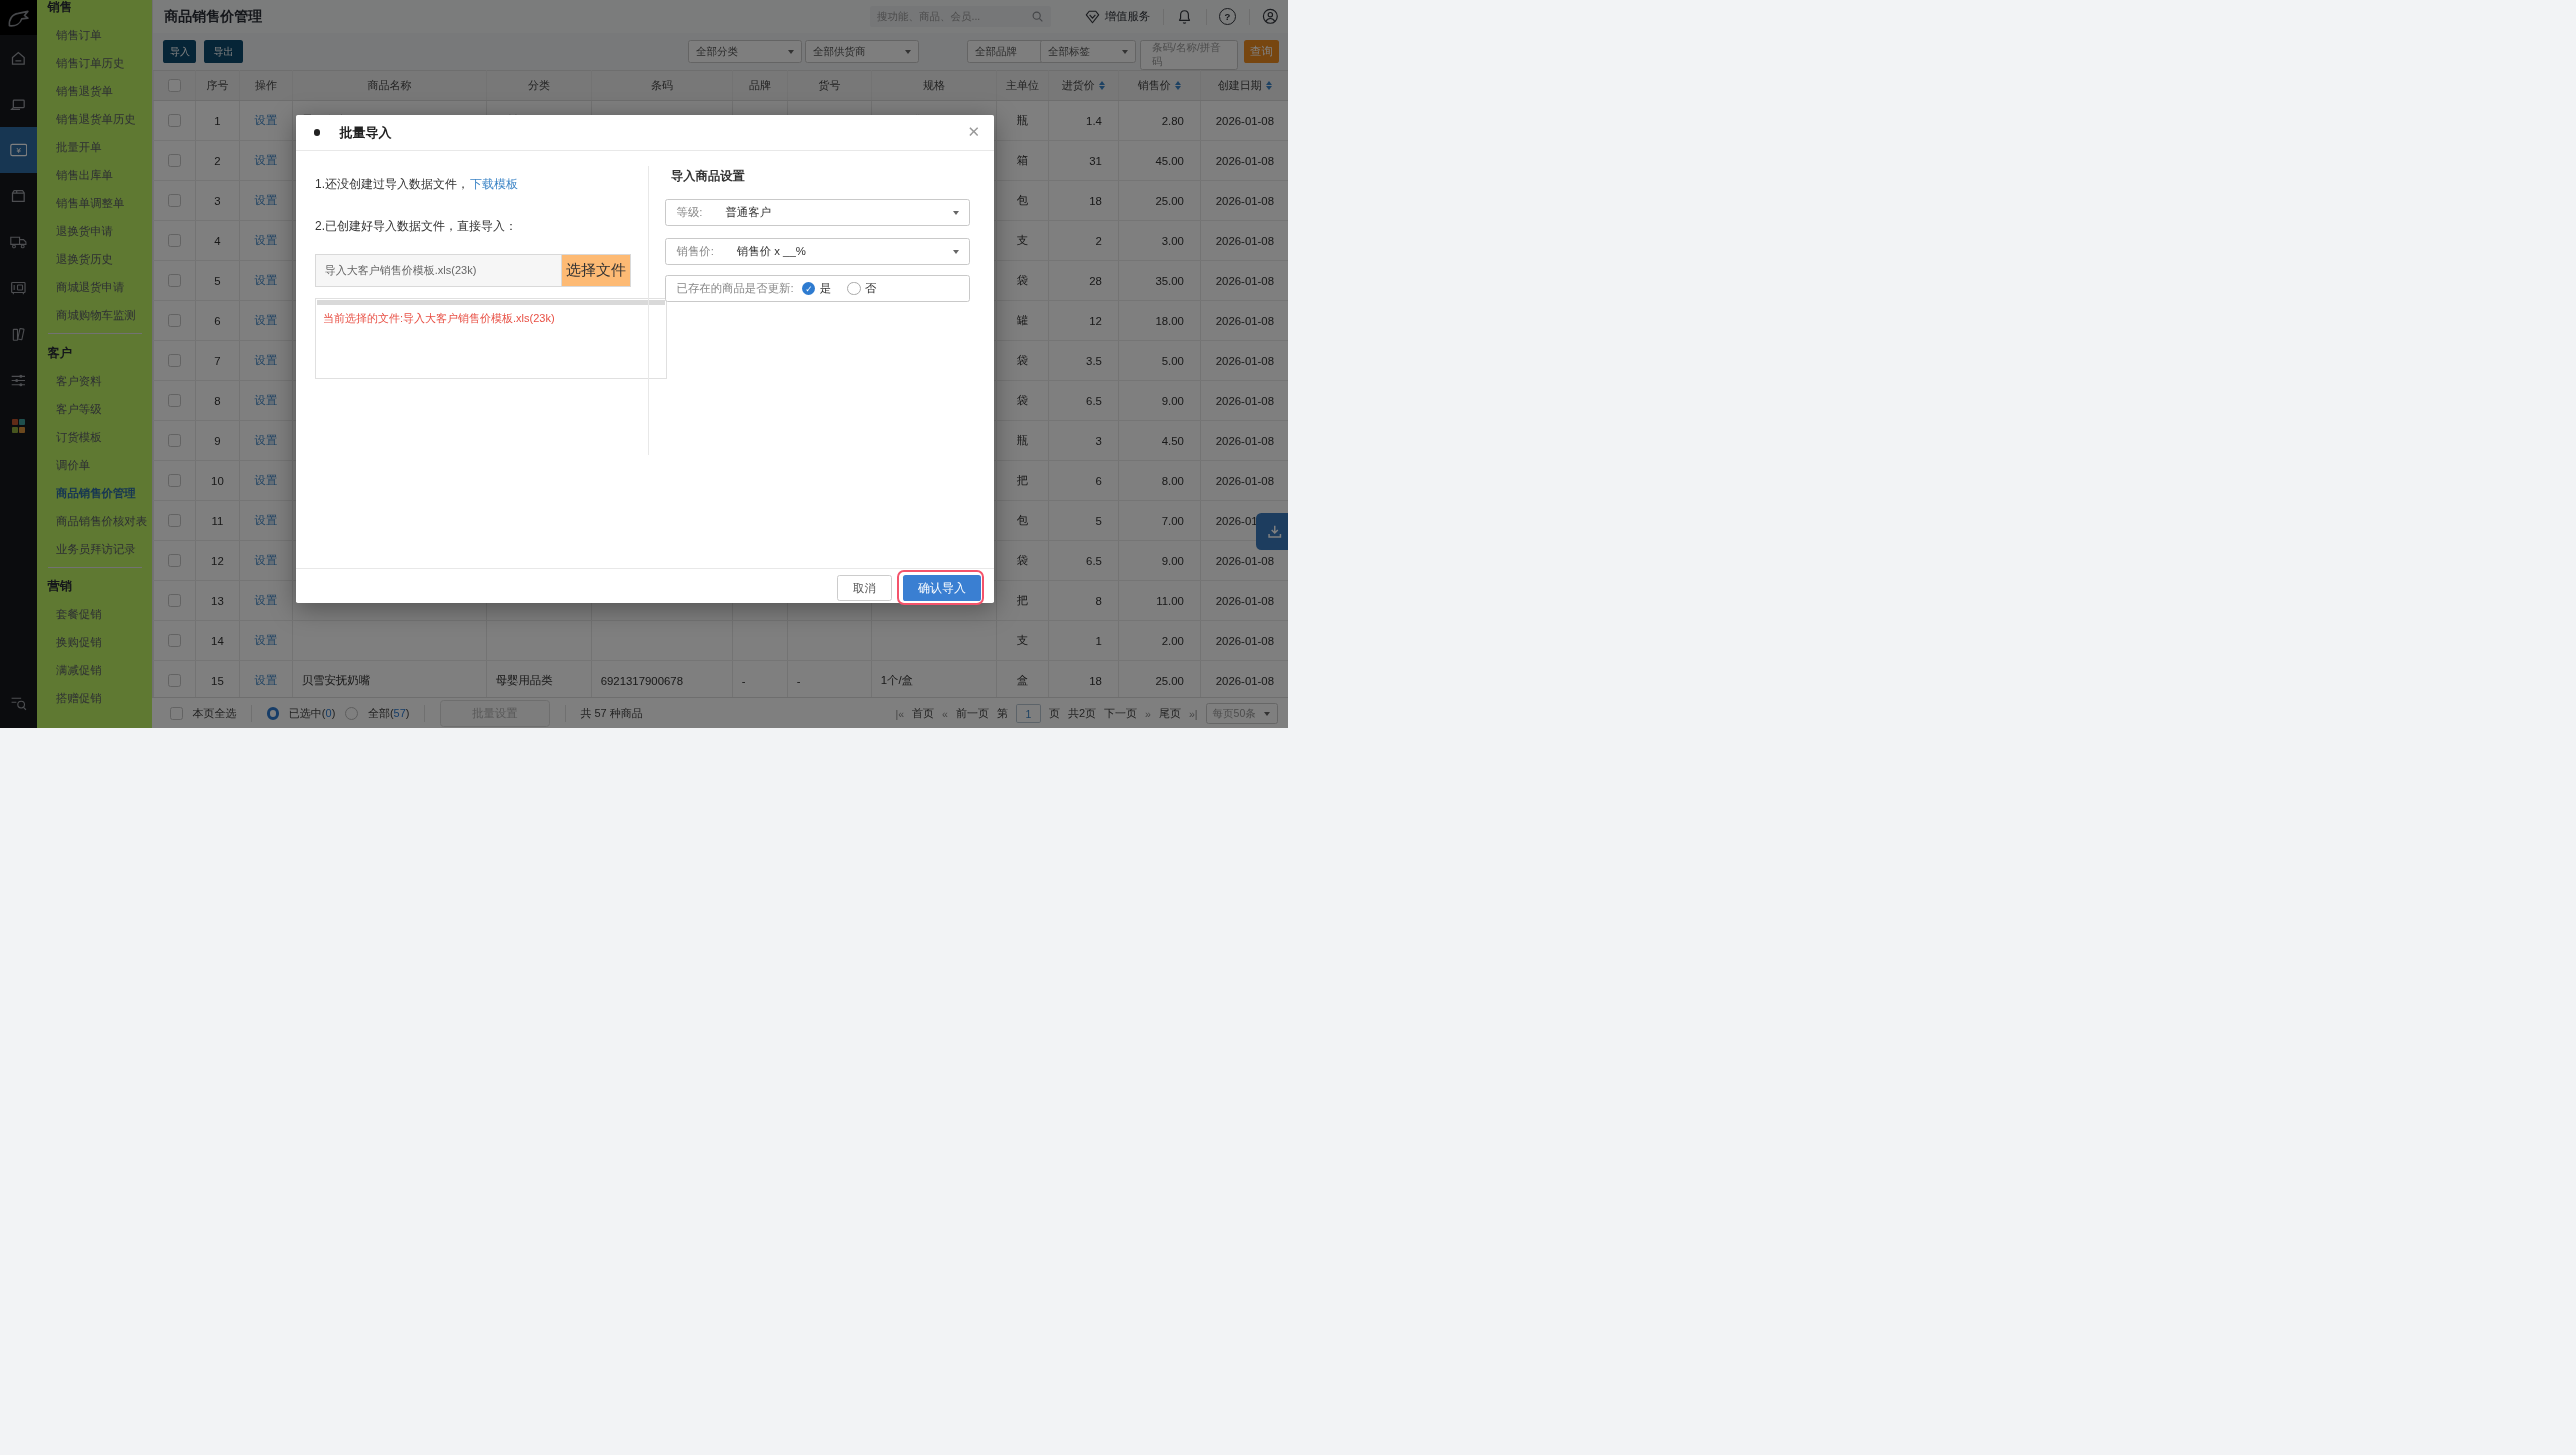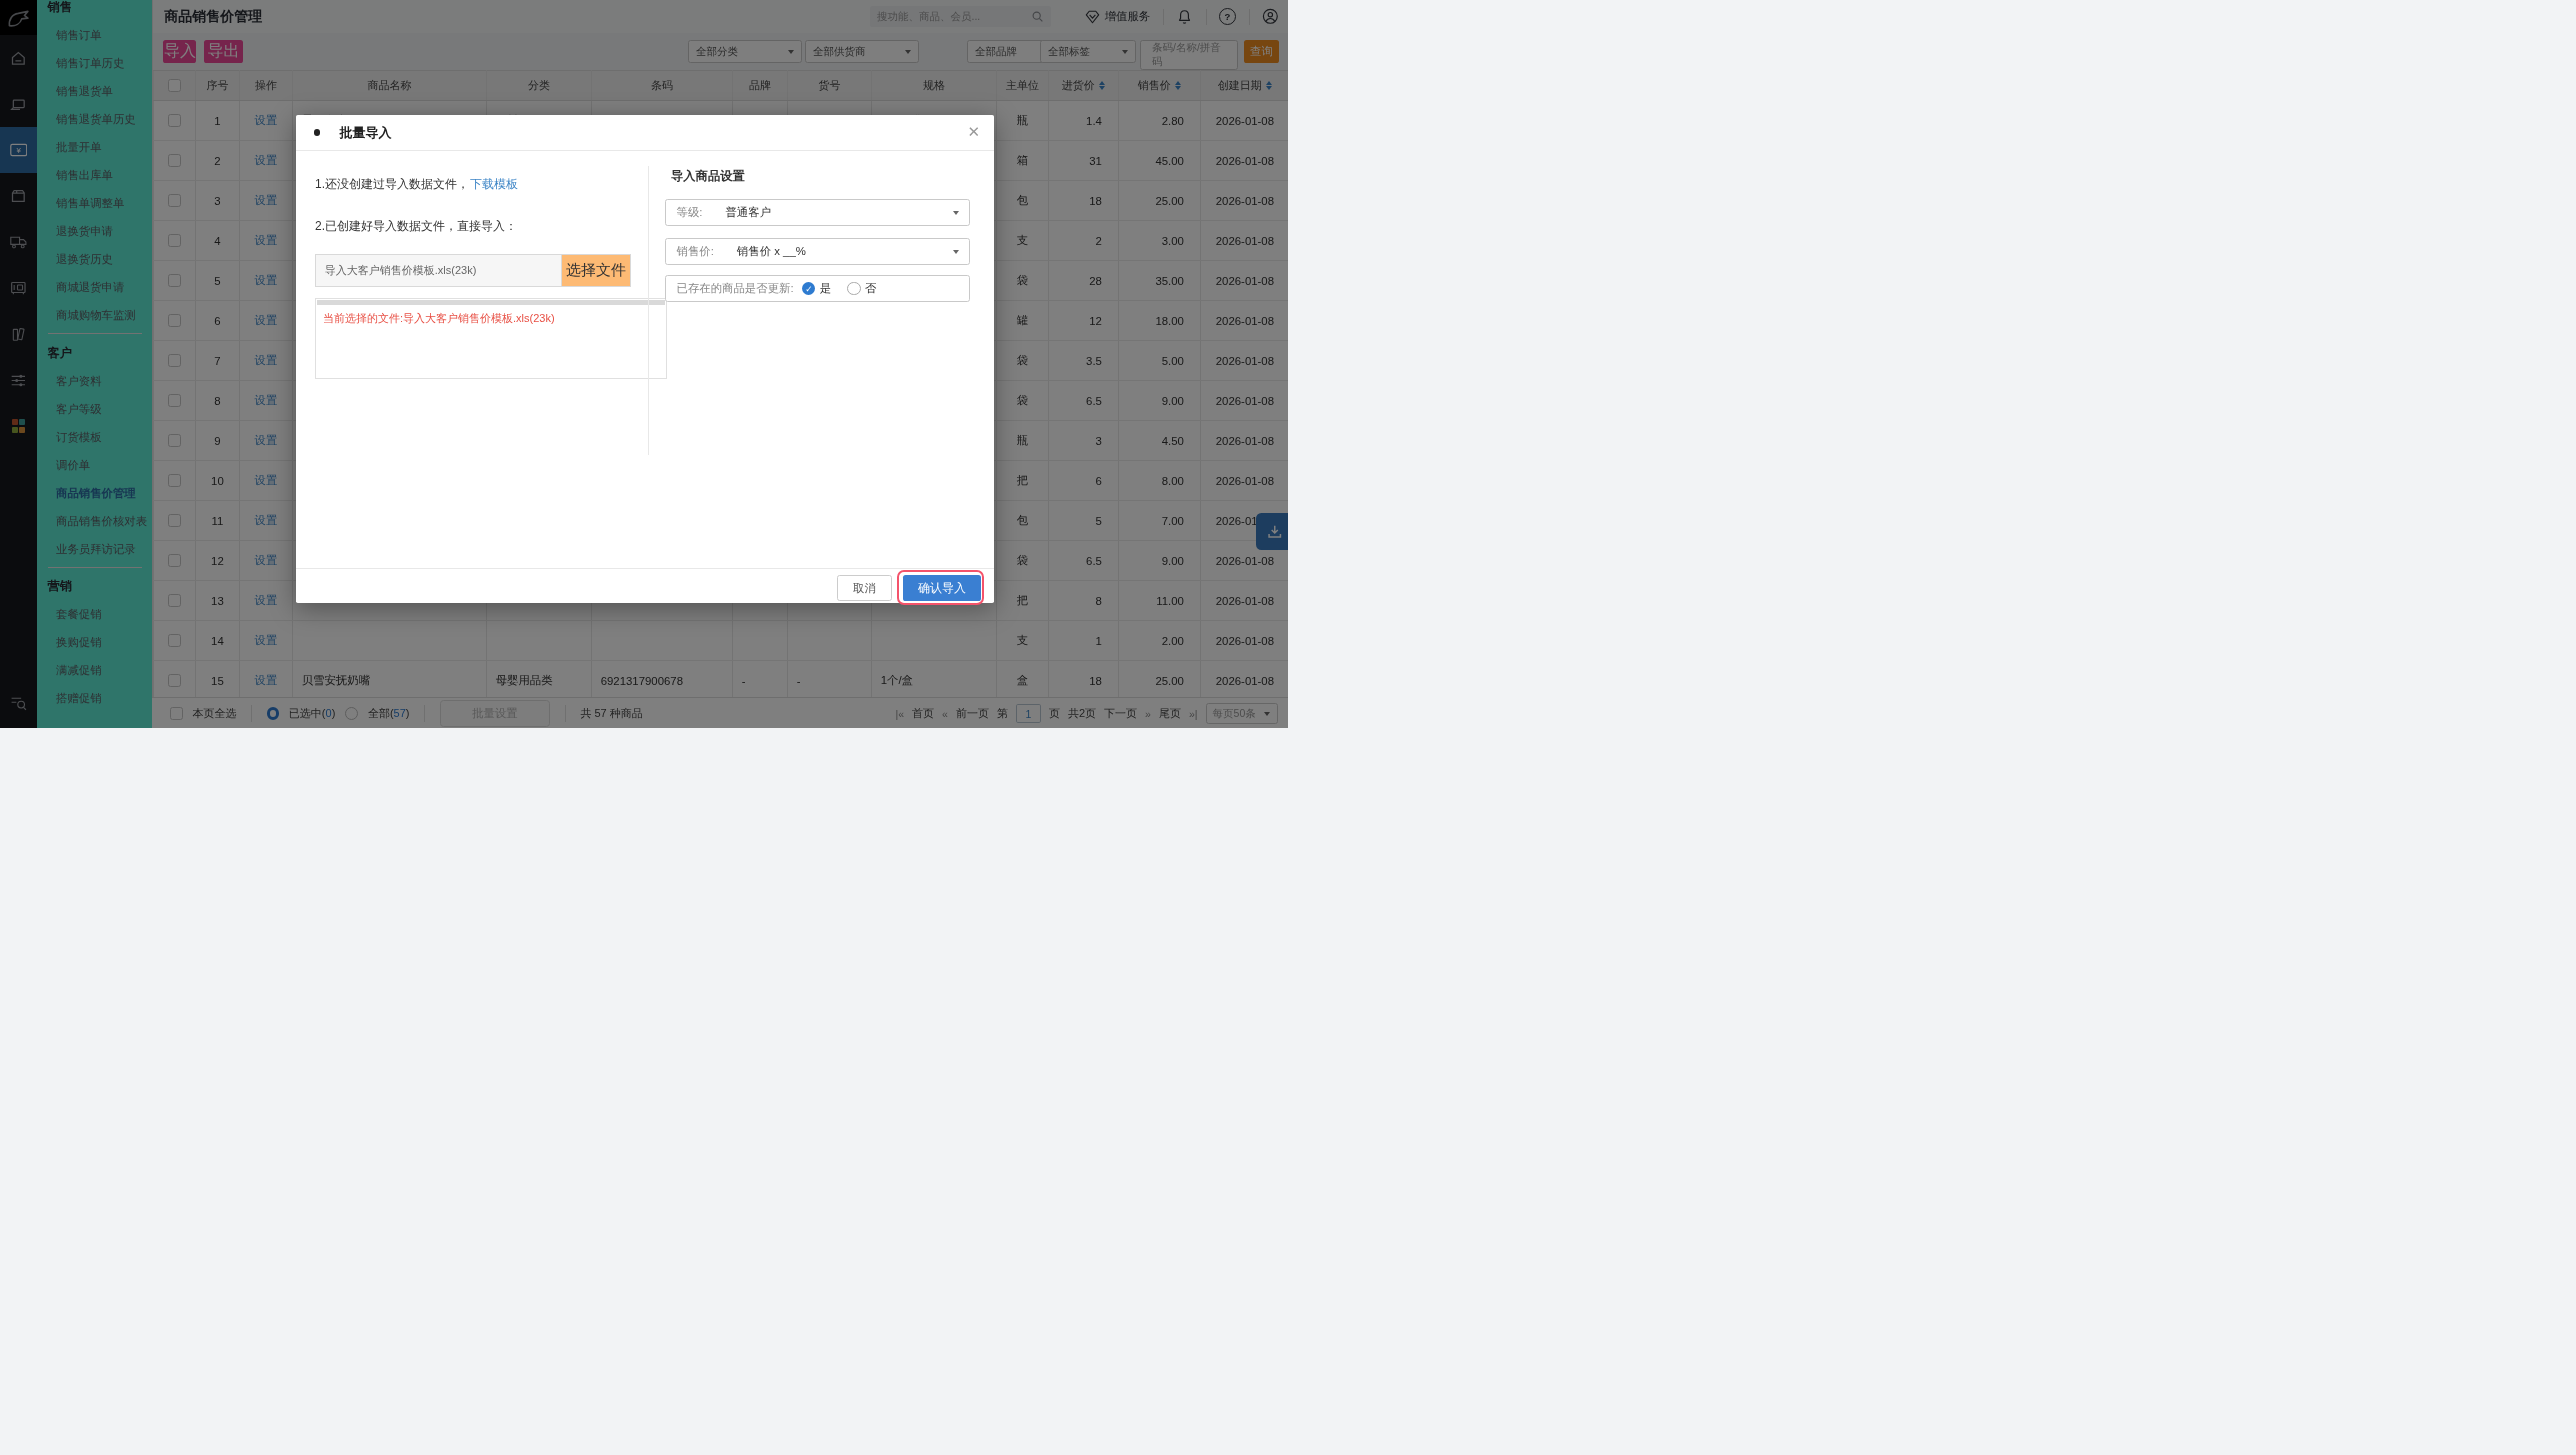--- a/index.html
+++ b/index.html
@@ -11,40 +11,40 @@
   
   .rail{position:absolute;left:0;top:0;width:37px;height:728px;background:#17191d;z-index:10;}
   .rail .logo{width:37px;height:35px;background:#000;display:flex;align-items:center;justify-content:center;}
   .rail-icons{display:flex;flex-direction:column;align-items:center;}
   .rail-item{width:37px;height:46px;display:flex;align-items:center;justify-content:center;color:#9a9da3;}
   .rail-item.active{background:#2e6da4;color:#fff;}
   .rail-bottom{position:absolute;bottom:5.3px;left:0;width:37px;height:39px;display:flex;align-items:center;justify-content:center;color:#9a9da3;}
   .appgrid{width:14px;height:14px;display:grid;grid-template-columns:6.1px 6.1px;grid-gap:1.8px;}
   .appgrid i{width:6.1px;height:6.1px;border-radius:0.9px;}
   
-  .menu{position:absolute;left:37px;top:0;width:115px;height:728px;background:#5eead4;border-right:0.9px solid #e3e3e3;z-index:9;overflow:hidden;padding-top:0;}
+  .menu{position:absolute;left:37px;top:0;width:115px;height:728px;background:#bef264;border-right:0.9px solid #e3e3e3;z-index:9;overflow:hidden;padding-top:0;}
   .menu-inner{margin-top:-7px;}
   .menu-header{height:28px;line-height:28px;padding-left:10.5px;font-size:12.3px;font-weight:bold;color:#2b2f36;}
   .menu-item{height:28px;line-height:28px;padding-left:19px;font-size:11.4px;color:#5c6066;cursor:pointer;white-space:nowrap;}
   .menu-item.active{color:#2e6da4;font-weight:bold;}
   .menu-divider{height:0.9px;background:#e4e4e4;margin:4.4px 10.5px;}
   
   .main{position:absolute;left:152px;top:0;width:1136px;height:728px;background:#f2f3f5;}
   .topbar{position:absolute;left:0;top:0;width:1136px;height:33px;background:#f7f8f9;border-bottom:0.9px solid #e7e7e7;}
   .page-title{position:absolute;left:12.3px;top:8px;font-size:14px;font-weight:bold;color:#2b2f36;}
   .search-box{position:absolute;left:718px;top:6.1px;width:181px;height:21px;background:#eceef0;border-radius:2.6px;display:flex;align-items:center;padding:0 7px;box-sizing:border-box;color:#999;}
   .search-box .ph{flex:1;font-size:10.5px;}
   .hdr-right{position:absolute;right:8.8px;top:0;height:33px;display:flex;align-items:center;gap:12.3px;color:#33373d;}
   .vas{display:flex;align-items:center;gap:4.4px;font-size:11.4px;}
   .hdr-sep{width:0.9px;height:16px;background:#dcdcdc;}
   .hicon{width:17.5px;height:17.5px;display:flex;align-items:center;justify-content:center;}
   .help-circle{width:15px;height:15px;border:1.3px solid #33373d;border-radius:50%;font-size:9.6px;font-weight:bold;display:flex;align-items:center;justify-content:center;}
   
   .toolbar{position:absolute;left:0;top:33px;width:1136px;height:37px;background:#f1f2f4;}
-  .btn-blue{position:absolute;top:7px;height:23px;background:#ec4899;color:#fff;border-radius:2.6px;font-size:16px;display:flex;align-items:center;justify-content:center;cursor:pointer;}
+  .btn-blue{position:absolute;top:7px;height:23px;background:#0c4a6e;color:#fff;border-radius:2.6px;font-size:10px;display:flex;align-items:center;justify-content:center;cursor:pointer;}
   .dd{position:absolute;top:7px;height:23px;border:0.9px solid #c9c9c9;border-radius:2.6px;background:#fdfdfd;color:#555;font-size:10.5px;display:flex;align-items:center;padding:0 7px;box-sizing:border-box;justify-content:space-between;cursor:pointer;}
   .caret{width:0;height:0;border-left:3.5px solid transparent;border-right:3.5px solid transparent;border-top:4.4px solid #666;}
   .kw-input{position:absolute;top:7px;height:30px;border:0.9px solid #c9c9c9;border-radius:2.6px;background:#fdfdfd;color:#999;font-size:10.5px;display:flex;align-items:center;padding:0 11px;box-sizing:border-box;}
   .btn-query{position:absolute;top:7px;height:23px;background:#ef8c20;color:#fff;border-radius:2.6px;font-size:11.4px;display:flex;align-items:center;justify-content:center;cursor:pointer;}
   
   .table-wrap{position:absolute;left:0.9px;top:70px;width:1135px;height:627px;overflow:hidden;background:#fff;}
   table{border-collapse:collapse;table-layout:fixed;width:1135px;}
   th,td{border-right:0.9px solid #e6e6e6;border-bottom:0.9px solid #ebebeb;overflow:hidden;white-space:nowrap;}
   th{height:27px;background:#f1f1f1;font-size:11px;font-weight:normal;color:#444;border-top:0.9px solid #ddd;border-bottom:0.9px solid #ddd;}
   td{height:37px;font-size:11.4px;color:#333;}

